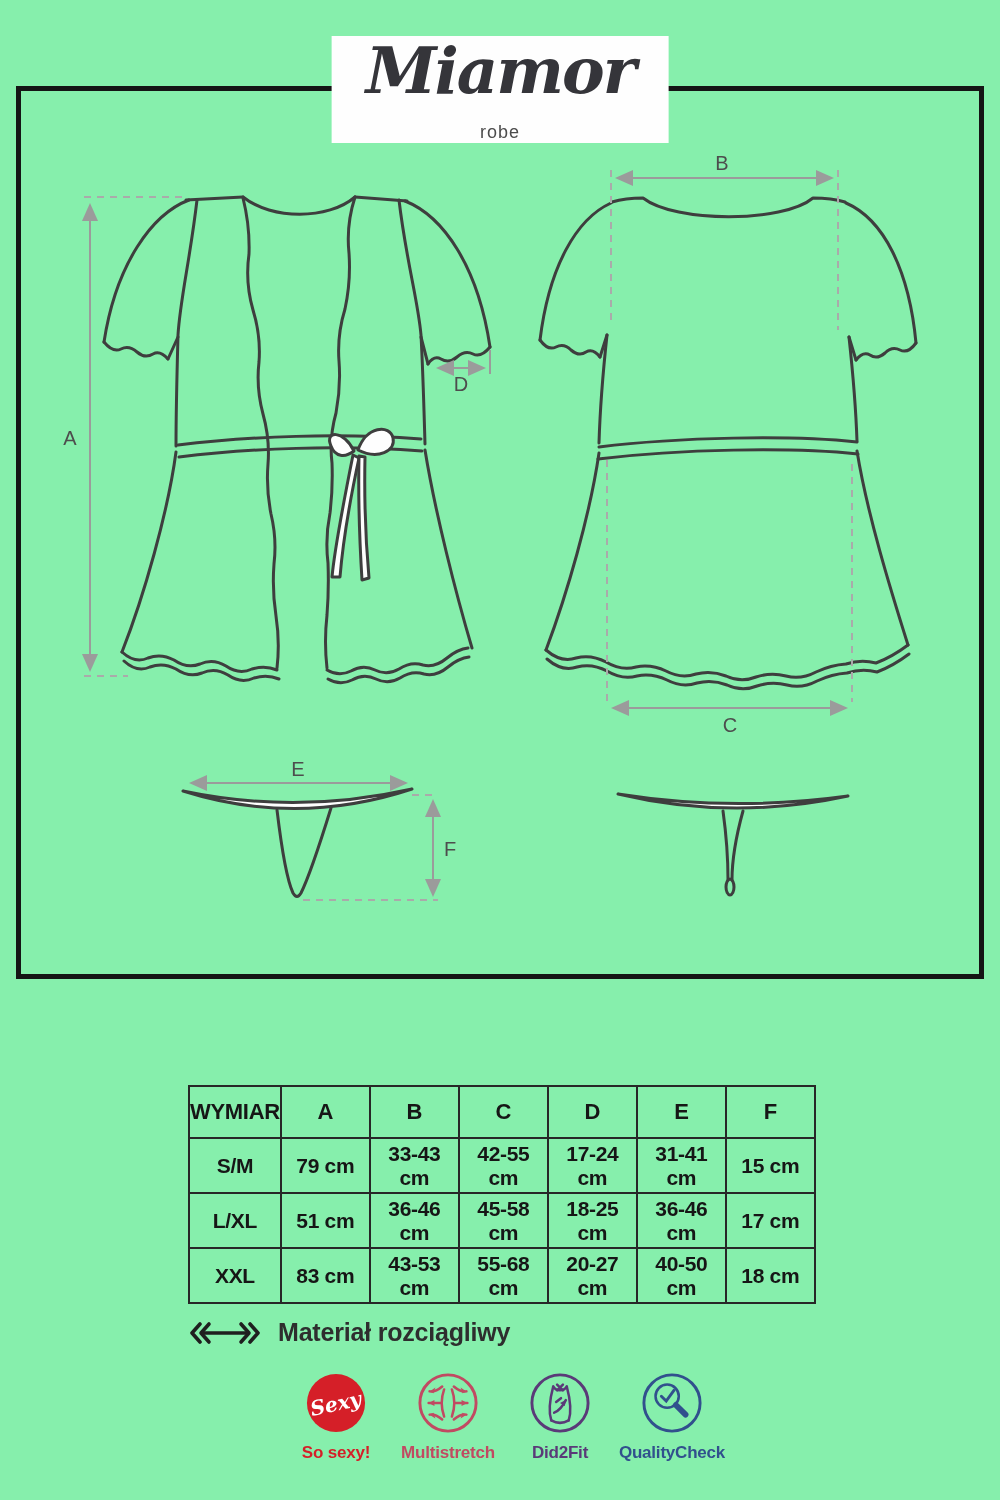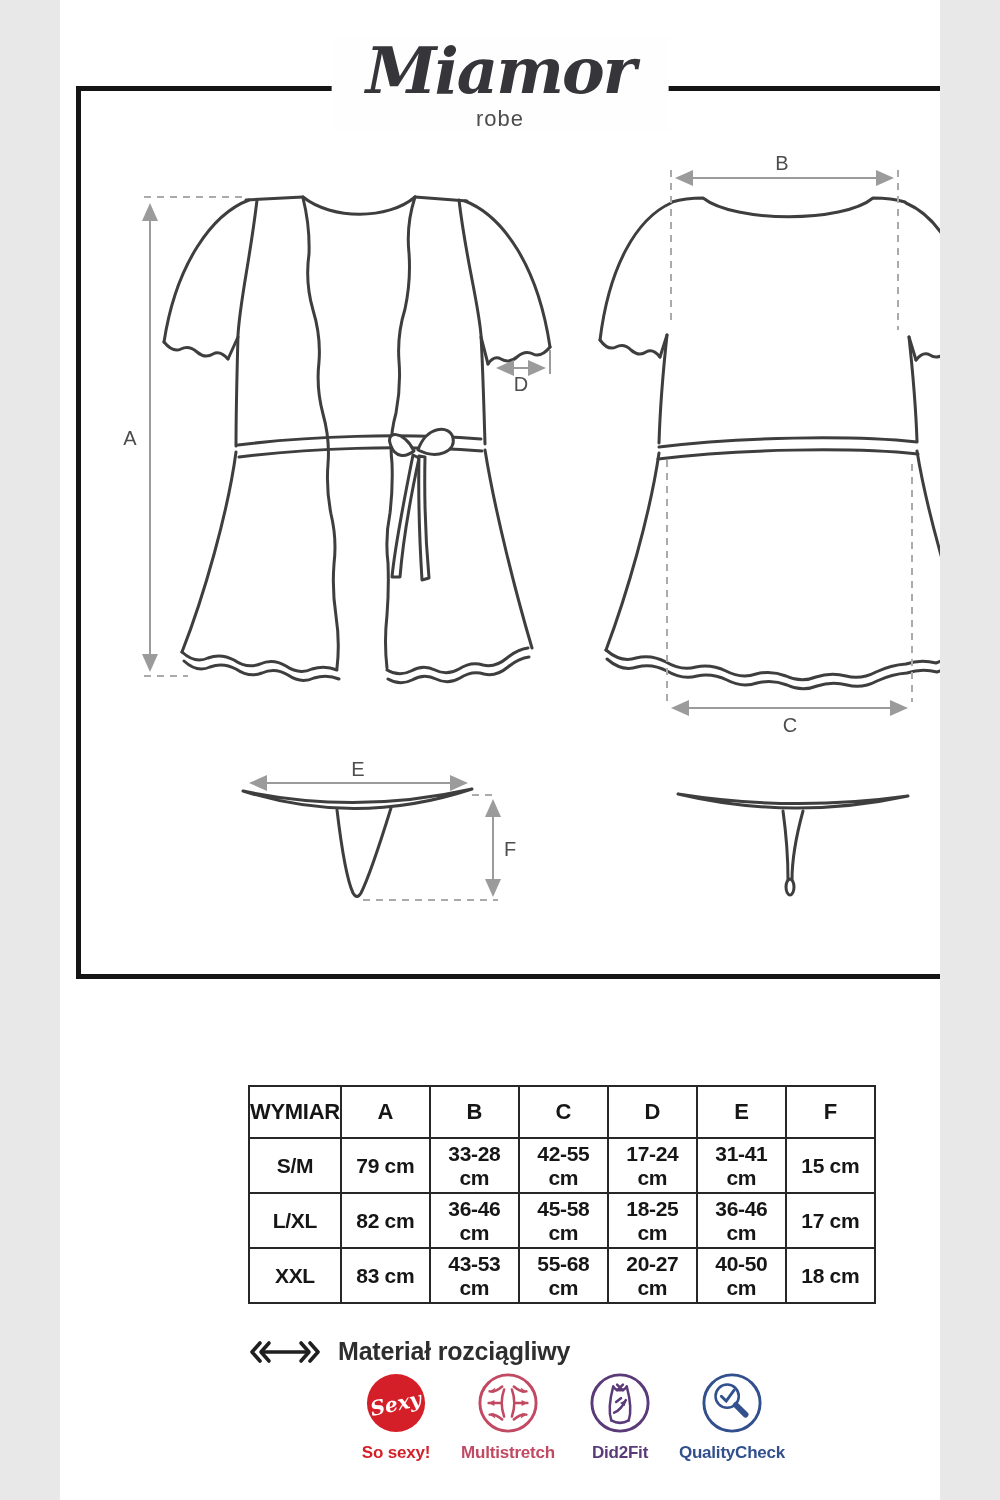--- a/index.html
+++ b/index.html
@@ -1,38 +1,38 @@
 <!DOCTYPE html>
 <html><head>
 <meta charset="utf-8">
 <style>
   html,body{margin:0;padding:0;background:#e8e8e8;}
-  .page{position:relative;width:880px;height:1500px;margin:0 auto;background:#ffffff;overflow:hidden;
+  .page{position:relative;width:1000px;height:1500px;margin:0 auto;background:#86efac;overflow:hidden;
         font-family:"Liberation Sans",sans-serif;}
   .frame{position:absolute;left:16px;top:86px;width:968px;height:893px;box-sizing:border-box;
          border:5px solid #151515;background:transparent;}
   .logo{position:absolute;left:50%;top:36px;transform:translateX(-50%);background:#fefefe;
         padding:0 34px;text-align:center;z-index:3;}
   .logo-script{font-family:"DejaVu Serif",serif;font-style:italic;font-weight:bold;
         font-size:64px;line-height:70px;color:#35353a;letter-spacing:-2px;}
-  .logo-sub{font-size:22px;color:#4c4c4c;margin-top:0px;letter-spacing:1px;}
+  .logo-sub{font-size:18px;color:#4c4c4c;margin-top:16px;letter-spacing:1px;}
   svg.diagram{position:absolute;left:0;top:0;z-index:2;}
   .garment{fill:none;stroke:#3e3e3e;stroke-width:3;stroke-linecap:round;stroke-linejoin:round;}
   .garment-fill{fill:#fefefe;stroke:#3e3e3e;stroke-width:3;stroke-linejoin:round;}
   .meas{fill:none;stroke:#9b9b9b;stroke-width:2;}
   .meas-dash{fill:none;stroke:#aaaaaa;stroke-width:2;stroke-dasharray:7 6;}
   .meas-label{font-family:"Liberation Sans",sans-serif;font-size:20px;fill:#4d4d4d;}
   .size-table{position:absolute;left:188px;top:1085px;border-collapse:collapse;z-index:2;
         table-layout:fixed;}
   .size-table col{width:89px}.size-table col.c0{width:88px}
   .size-table td,.size-table th{border:2px solid #272727;text-align:center;vertical-align:middle;
         height:53px;font-weight:bold;color:#161616;font-size:21px;letter-spacing:-0.3px;padding:0;}
   .size-table th{font-size:22px;}
   .size-table tr.hdr td,.size-table tr.hdr th{height:50px;}
-  .material{position:absolute;left:190px;top:1318px;display:flex;align-items:center;gap:18px;z-index:2;margin-top:19px;}
+  .material{position:absolute;left:190px;top:1318px;display:flex;align-items:center;gap:18px;z-index:2;}
   .material-label{font-size:25px;font-weight:bold;color:#2e2e2e;letter-spacing:-0.2px;}
   .badges{position:absolute;left:280px;top:1372px;width:448px;display:flex;z-index:2;}
   .badge{width:112px;display:flex;flex-direction:column;align-items:center;}
   .badge-label{font-size:17px;font-weight:bold;margin-top:9px;letter-spacing:-0.2px;}
   .badge-sexy .badge-label{color:#d51f28;text-align:right;}
   .badge-multistretch .badge-label{color:#c14a62;}
   .badge-did2fit .badge-label{color:#5a3a78;}
   .badge-qualitycheck .badge-label{color:#31508d;}
 </style>
 </head>
@@ -170,29 +170,29 @@
       <th>A</th>
       <th>B</th>
       <th>C</th>
       <th>D</th>
       <th>E</th>
       <th>F</th>
     </tr>
     <tr>
       <td>S/M</td>
       <td>79 cm</td>
-      <td>33-28 cm</td>
+      <td>33-43 cm</td>
       <td>42-55 cm</td>
       <td>17-24 cm</td>
       <td>31-41 cm</td>
       <td>15 cm</td>
     </tr>
     <tr>
       <td>L/XL</td>
-      <td>82 cm</td>
+      <td>51 cm</td>
       <td>36-46 cm</td>
       <td>45-58 cm</td>
       <td>18-25 cm</td>
       <td>36-46 cm</td>
       <td>17 cm</td>
     </tr>
     <tr>
       <td>XXL</td>
       <td>83 cm</td>
       <td>43-53 cm</td>

